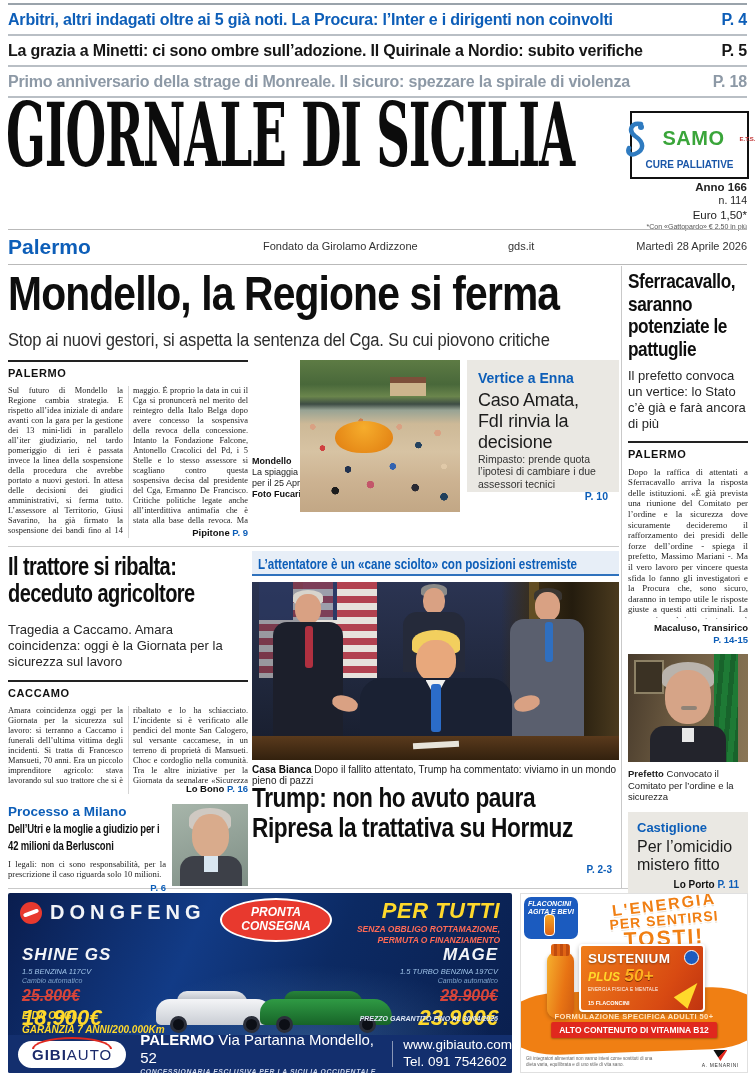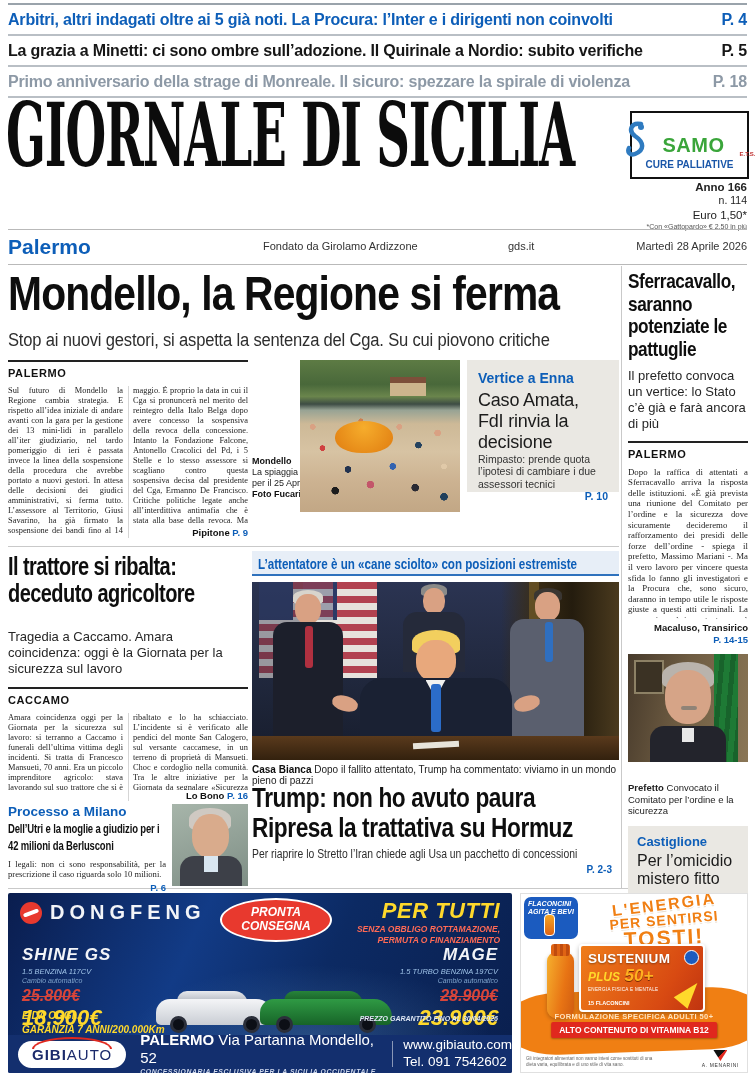--- a/index.html
+++ b/index.html
@@ -13,21 +13,21 @@
   .strips{position:absolute;left:8px;right:8px;top:3px;border-top:2px solid #9aa3ab;}
   .strip{display:flex;justify-content:space-between;align-items:center;height:29px;
          border-bottom:2px solid #b9bfc5;font-weight:700;font-size:16px;letter-spacing:-0.2px;}
   .strip .pg{font-weight:700;}
   .c-blue{color:#0d5eb8;} .c-dark{color:#161616;} .c-gray{color:#8d99a6;}
   
   .masthead{left:6px;top:95px;font-family:"DejaVu Serif",serif;font-weight:700;font-size:88px;
             line-height:0.92;color:#0c0c0c;white-space:nowrap;transform:scale(0.53,1);transform-origin:left top;letter-spacing:-2px;}
   .samo-box{left:630px;top:111px;width:115px;height:64px;border:2px solid #111;background:#fff;
             display:flex;flex-direction:column;align-items:center;justify-content:center;}
-  .samo-row{display:flex;align-items:flex-end;gap:15px;}
+  .samo-row{display:flex;align-items:center;gap:15px;}
   .samo-name{color:#3aa53a;font-weight:800;font-size:20px;letter-spacing:0.5px;}
   .samo-ets{color:#c03030;font-weight:700;font-size:6px;}
   .samo-tag{color:#1a56a8;font-weight:800;font-size:10px;margin-top:2px;}
   .pubinfo{right:8px;top:180px;text-align:right;line-height:1.25;color:#222;}
   .pubinfo .a{font-weight:800;font-size:11.5px;} .pubinfo .n{font-size:10.5px;}
   .pubinfo .p{font-size:11.5px;} .pubinfo .note{font-size:7px;color:#555;margin-top:1px;}
   
   .dateline{left:8px;right:8px;top:229px;height:34px;border-top:1px solid #b9b9b9;border-bottom:1px solid #b9b9b9;}
   .dl-city{left:0;top:5px;font-weight:800;font-size:21px;color:#0d5eb8;}
   .dl-mid{font-size:11px;color:#333;top:10px;}
@@ -81,21 +81,21 @@
   .vertice{left:467px;top:360px;width:152px;height:132px;padding:10px 11px;box-sizing:border-box;
            display:flex;flex-direction:column;}
   .box-kicker{color:#0d5eb8;font-weight:800;font-size:14px;}
   .box-title{font-size:18px;line-height:1.16;color:#1b1b1b;font-weight:400;letter-spacing:-0.2px;margin-top:4px;}
   .box-note{font-size:10.5px;line-height:12.5px;color:#333;margin-top:auto;}
   .box-pg{text-align:right;font-size:10.5px;}
   
   .tratt{left:8px;top:553px;width:240px;}
   .h2-cond{font-size:25px;font-weight:700;letter-spacing:-0.7px;line-height:1.06;color:#0e0e0e;
            transform:scaleX(0.8);transform-origin:left top;width:300px;}
-  .tratt .deck{margin-top:23px;width:232px;}
+  .tratt .deck{margin-top:16px;width:232px;}
   .tratt .sec-label{margin-top:10px;}
   .tratt .bodywrap{height:88px;}
   
   .kickbar{left:252px;top:551px;width:367px;height:25px;background:#e7eef7;border-bottom:2px solid #2f72bd;
            line-height:25px;padding-left:6px;box-sizing:border-box;overflow:hidden;}
   .kickbar span{color:#0d5eb8;font-weight:800;font-size:14px;transform:scaleX(0.83);}
   .ph-trump{left:252px;top:582px;width:367px;height:178px;background:linear-gradient(180deg,#2b3452,#1d2437 70%,#171c2c);}
   .flagus{position:absolute;top:0;width:74px;height:96px;
      background:repeating-linear-gradient(180deg,#b24250 0 7px,#e7e2dc 7px 14px);filter:blur(0.7px);}
   .flagus .canton{position:absolute;left:0;top:0;width:34px;height:38px;background:#2c3a66;}
@@ -137,21 +137,21 @@
   .ph-pref{position:relative;margin-top:8px;width:120px;height:108px;overflow:hidden;
            background:linear-gradient(100deg,#473a2b,#6e5c42 45%,#8a7656);}
   .ph-pref .flagg{position:absolute;right:10px;top:0;bottom:0;width:24px;
       background:repeating-linear-gradient(95deg,#1e7a35 0 6px,#18632b 6px 11px);}
   .ph-pref .frame{position:absolute;left:6px;top:6px;width:26px;height:30px;background:#3b3224;border:2px solid #8d8165;}
   .ph-pref .hair{left:34px;top:8px;width:52px;height:26px;background:#b9b3ac;}
   .ph-pref .face{left:37px;top:16px;width:46px;height:54px;background:#d6a487;}
   .ph-pref .mou{position:absolute;left:53px;top:52px;width:16px;height:4px;background:#8f8377;border-radius:2px;}
   .ph-pref .suit{left:22px;top:72px;width:76px;height:36px;background:#23242c;}
   .ph-pref .shirt{position:absolute;left:54px;top:74px;width:12px;height:14px;background:#e8e8e8;}
-  .cap-pref{margin-top:20px;font-size:9.5px;line-height:11.5px;color:#222;}
+  .cap-pref{margin-top:6px;font-size:9.5px;line-height:11.5px;color:#222;}
   .castig{margin-top:9px;height:86px;padding:8px 9px;box-sizing:border-box;display:flex;flex-direction:column;}
   .castig .t{font-size:16px;line-height:1.15;font-weight:400;color:#1b1b1b;margin-top:3px;}
   .castig .by{margin-top:auto;text-align:right;font-size:10px;}
   .castig .by b{color:#111;}
   
   .ad-df{left:8px;top:893px;width:504px;height:180px;overflow:hidden;border-radius:2px;
     background:
      radial-gradient(ellipse 300px 120px at 60% 80%, rgba(120,180,230,.25), transparent 60%),
      linear-gradient(115deg,#0a1d4e 0%,#123b86 35%,#0c2a63 60%,#0a1f4e 100%);color:#fff;}
   .df-head{position:absolute;left:12px;top:8px;display:flex;align-items:center;gap:8px;}
@@ -369,23 +369,20 @@
   </div>
 
   <div class="abs cap cap-trump" style="font-size:10px;">
     <b>Casa Bianca</b> <span>Dopo il fallito attentato, Trump ha commentato: viviamo in un mondo pieno di pazzi</span>
   </div>
 
   <div class="abs trump-h2">
     <div class="nowrap"><span class="sx" style="transform:scaleX(0.84);">Trump: non ho avuto paura</span></div>
     <div class="nowrap"><span class="sx" style="transform:scaleX(0.84);">Ripresa la trattativa su Hormuz</span></div>
   </div>
-  <div class="abs trump-deck nowrap">
-    <span class="sx" style="transform:scaleX(0.83);">Per riaprire lo Stretto l’Iran chiede agli Usa un pacchetto di concessioni</span>
-  </div>
   <div class="abs trump-pg pg-blue">P. 2-3</div>
 
   <div class="abs dutri">
     <div class="kick">Processo a Milano</div>
     <div class="hl">Dell’Utri e la moglie a giudizio per i 42 milioni da Berlusconi</div>
     <div class="txt">I legali: non ci sono responsabilità, per la prescrizione il caso riguarda solo 10 milioni.</div>
     <div class="pg pg-blue">P. 6</div>
     <div class="ph ph-dutri">
       <div class="hair"></div>
         <div class="face"></div>

